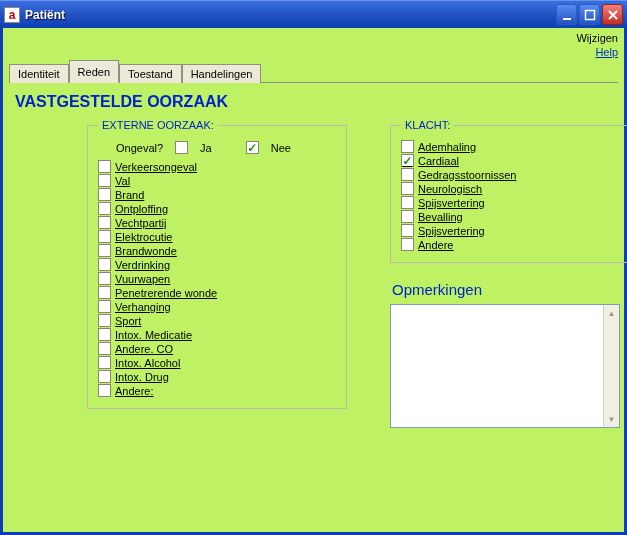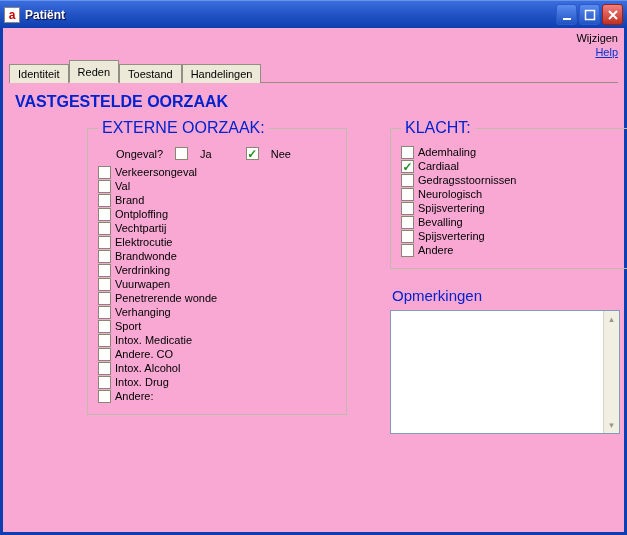--- a/index.html
+++ b/index.html
@@ -45,21 +45,21 @@
     font-family: Arial, sans-serif;
   }
   .titlebar-btn.blue { background: linear-gradient(to bottom, #5b8cf0, #2353c3); }
   .titlebar-btn.red  { background: linear-gradient(to bottom, #f08080, #c03020); border-color:#a02010; }
   .titlebar-btn svg { width: 12px; height: 12px; }
 
   .window-body {
     height: 507px;
     border: 3px solid #0d3fb3;
     border-top: none;
-    background: #f9a8d4;
+    background: #bef264;
     padding: 3px 6px 6px 6px;
     position: relative;
   }
   .toplinks {
     text-align: right;
     font-size: 11px;
     line-height: 14px;
     height: 28px;
   }
   .toplinks-wijzigen { color: #000; display:block;}
@@ -106,35 +106,36 @@
   .col-left { width: 260px; margin-left: 70px; }
   .col-right { width: 240px; margin-left: 29px; }
 
   fieldset.group {
     border: 1px solid #bfbcae;
     padding: 8px 10px 10px 10px;
     margin: 0;
   }
   legend.group-legend {
     color: #0022cc;
-    font-size: 16px;
+    font-size: 11px;
     padding: 0 4px;
   }
 
   .accident-row {
     display: flex;
     align-items: center;
     gap: 12px;
     margin: 2px 0 6px 18px;
   }
   .check-row {
     display: flex;
-    align-items: flex-start;
+    align-items: flex-end;
     gap: 4px;
     margin: 1px 0;
+    text-decoration: underline;
   }
   .chk {
     width: 13px; height: 13px;
     border: 1px solid #8a8674;
     background: #fff;
     display: inline-flex;
     align-items: center; justify-content: center;
     flex-shrink: 0;
   }
   .chk.checked::after {

